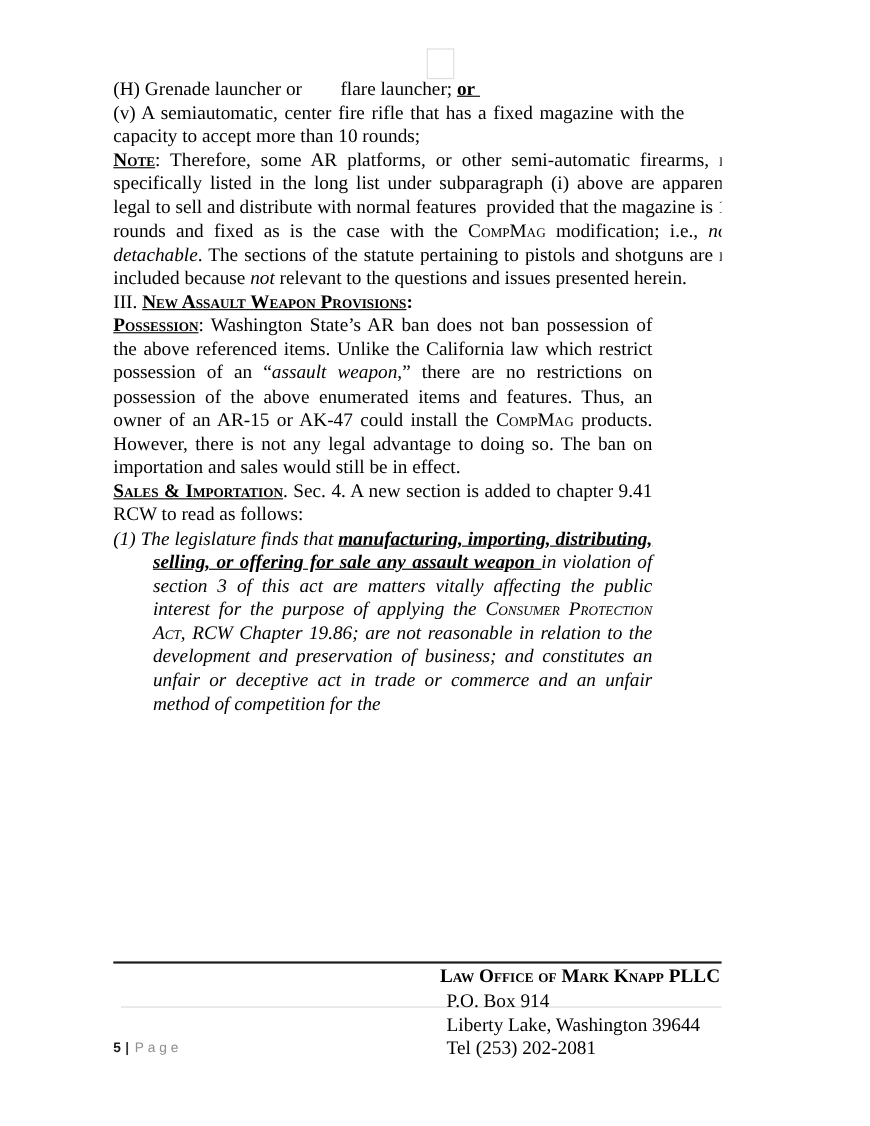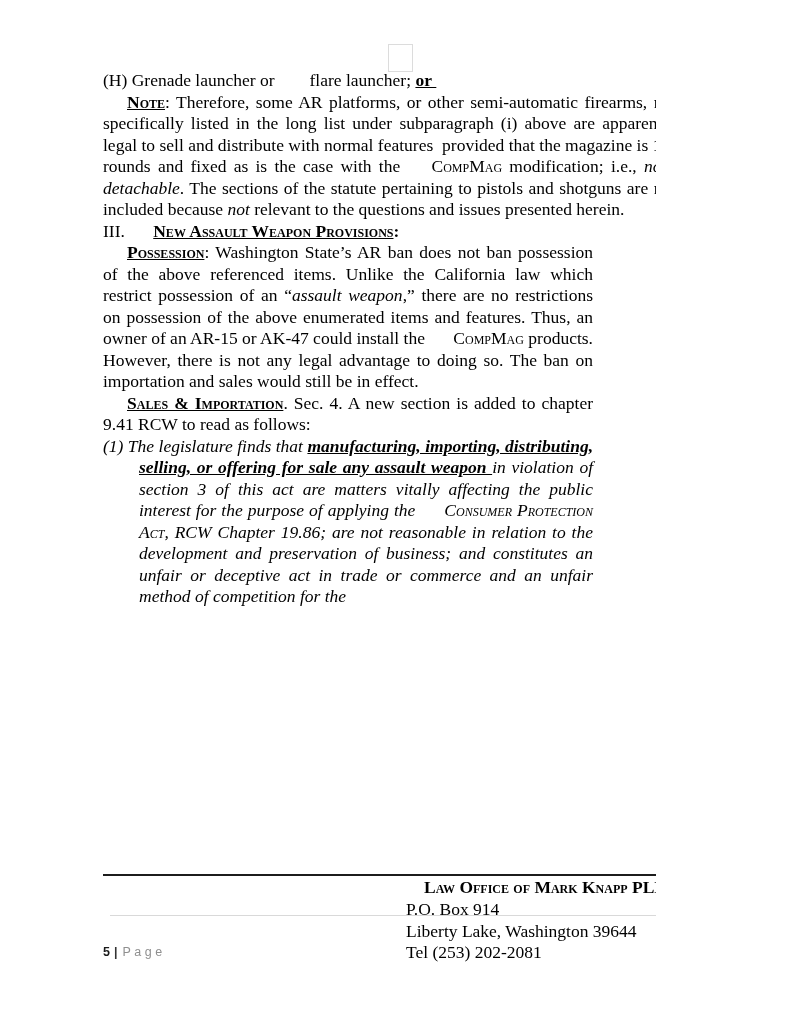--- a/index.html
+++ b/index.html
@@ -37,21 +37,21 @@
   .heading      { margin-top: 18px; margin-left: 36px; }
   .indent2      { margin-left: 83px; width: 490px; text-align: justify; }
   .possession   { margin-top: 25px; }
   .sales        { margin-top: 18px; }
   .finding      { margin-top: 20px; box-sizing: border-box; padding-left: 36px; text-indent: -36px; font-style: italic; }
 
   
   .seg-b  { font-weight: bold; }
   .seg-i  { font-style: italic; }
   .seg-u  { text-decoration: underline; }
-  .seg-sc { font-variant: small-caps; margin-left: 24px; }
+  .seg-sc { font-variant: small-caps; }
 
   
   .rule-dark {
     position: absolute;
     left: 103px; top: 874px;
     width: 586px; height: 2px;
     background: #1c1c1c;
   }
   .rule-light {
     position: absolute;
@@ -80,20 +80,21 @@
 </style>
 </head>
 <body>
 
 <div class="page">
 
   <div class="empty-box"></div>
 
   <div class="content">
     <p class="quote-line"><span>(H) Grenade launcher or&nbsp;&nbsp;&nbsp;&nbsp;&nbsp;&nbsp;&nbsp; flare launcher; </span><span class="seg-b seg-u">or&nbsp;</span></p>
+    <p class="item-v"><span>(v) A semiautomatic, center fire rifle that has a fixed magazine with the capacity to accept more than 10 rounds;</span></p>
     <p class="note-para"><span class="seg-sc seg-b seg-u">Note</span><span>: Therefore, some AR platforms, or other semi-automatic firearms, not specifically listed in the long list under subparagraph (i) above are apparently legal to sell and distribute with normal features&nbsp; provided that the magazine is 10-rounds and fixed as is the case with the </span><span class="seg-sc">CompMag</span><span> modification; i.e., </span><span class="seg-i">non-detachable</span><span>. The sections of the statute pertaining to pistols and shotguns are not included because </span><span class="seg-i">not</span><span> relevant to the questions and issues presented herein.</span></p>
     <p class="heading"><span>III. </span><span class="seg-sc seg-b seg-u">New Assault Weapon Provisions</span><span class="seg-b">:</span></p>
     <p class="indent2 possession"><span class="seg-sc seg-b seg-u">Possession</span><span>: Washington State’s AR ban does not ban possession of the above referenced items. Unlike the California law which restrict possession of an “</span><span class="seg-i">assault weapon</span><span>,” there are no restrictions on possession of the above enumerated items and features. Thus, an owner of an AR-15 or AK-47 could install the </span><span class="seg-sc">CompMag</span><span> products. However, there is not any legal advantage to doing so. The ban on importation and sales would still be in effect.</span></p>
     <p class="indent2 sales"><span class="seg-sc seg-b seg-u">Sales &amp; Importation</span><span>. Sec. 4. A new section is added to chapter 9.41 RCW to read as follows:</span></p>
     <p class="indent2 finding"><span>(1) The legislature finds that </span><span class="seg-b seg-u">manufacturing, importing, distributing, selling, or offering for sale any assault weapon&nbsp;</span><span>in violation of section 3 of this act are matters vitally affecting the public interest for the purpose of applying the </span><span class="seg-sc">Consumer Protection Act</span><span>, RCW Chapter 19.86; are not reasonable in relation to the development and preservation of business; and constitutes an unfair or deceptive act in trade or commerce and an unfair method of competition for the</span></p>
   </div>
 
   <div class="rule-dark"></div>
   <div class="rule-light"></div>
 

